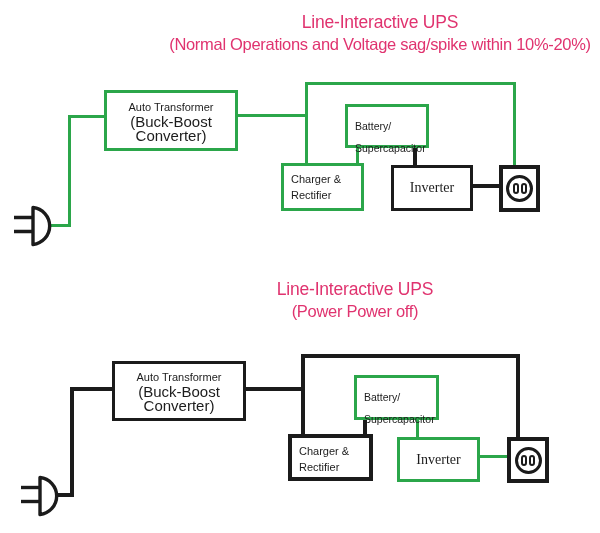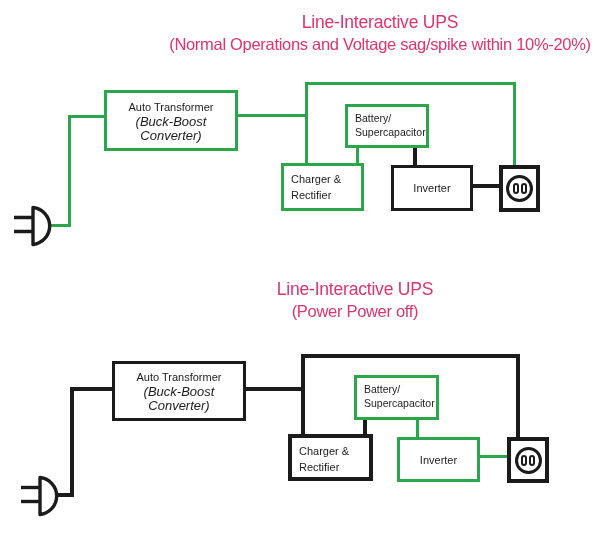--- a/index.html
+++ b/index.html
@@ -11,23 +11,23 @@
   .title-line1{font-size:17.5px;letter-spacing:-0.2px;}
   .title-line2{font-size:16.5px;letter-spacing:-0.3px;}
   .wire{position:absolute;}
   .box{position:absolute;background:#ffffff;box-sizing:border-box;}
   .box.bdr-g{border:3px solid var(--green);}
   .box.bdr-k{border:3px solid #1b1b1b;}
   .box.bdr-k-thick{border:4px solid #1b1b1b;}
   .box.center{display:flex;flex-direction:column;align-items:center;justify-content:center;text-align:center;}
   .box.leftalign{display:flex;flex-direction:column;justify-content:flex-start;padding:5px 2px 0 7px;text-align:left;}
   .lbl13{font-size:11px;line-height:16px;}
-  .lbl12{font-size:13px;line-height:14px;font-style:italic;}
-  .lbl11{font-size:10.5px;line-height:13.5px;}
-  .lbl14{font-size:11px;}
+  .lbl12{font-size:15px;line-height:14px;}
+  .lbl11{font-size:10.5px;line-height:13.5px;margin-top:8px;}
+  .lbl14{font-size:14px;font-family:Liberation Serif, serif;}
   .outlet-face{
     width:27px;height:27px;border:3px solid #1b1b1b;border-radius:50%;
     box-sizing:border-box;display:flex;align-items:center;justify-content:center;gap:2px;
   }
   .slot{width:6px;height:11px;border:2px solid #1b1b1b;border-radius:3px;box-sizing:border-box;}
   svg.plug{position:absolute;overflow:visible;}
 </style>
 </head>
 <body>
 

